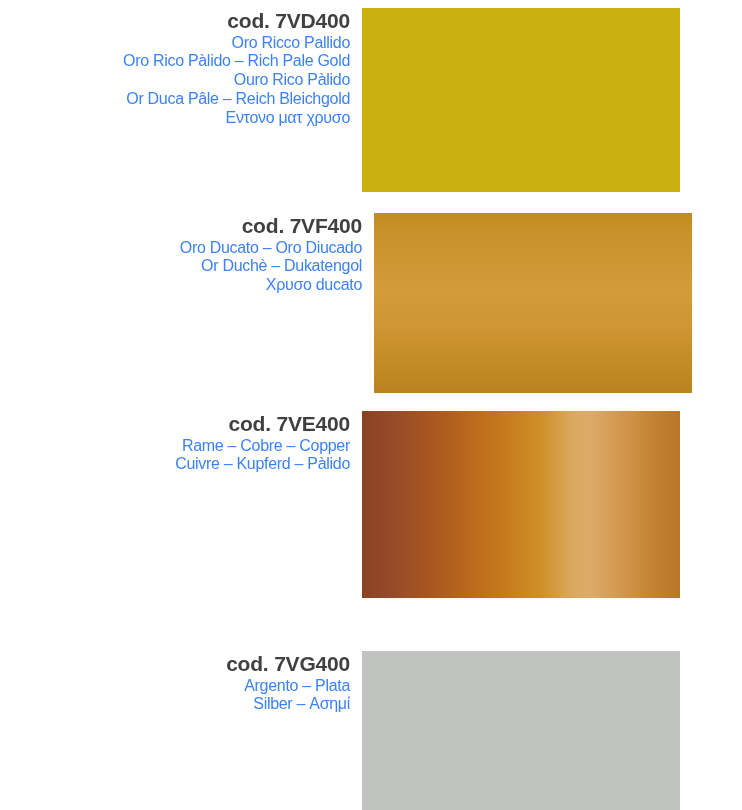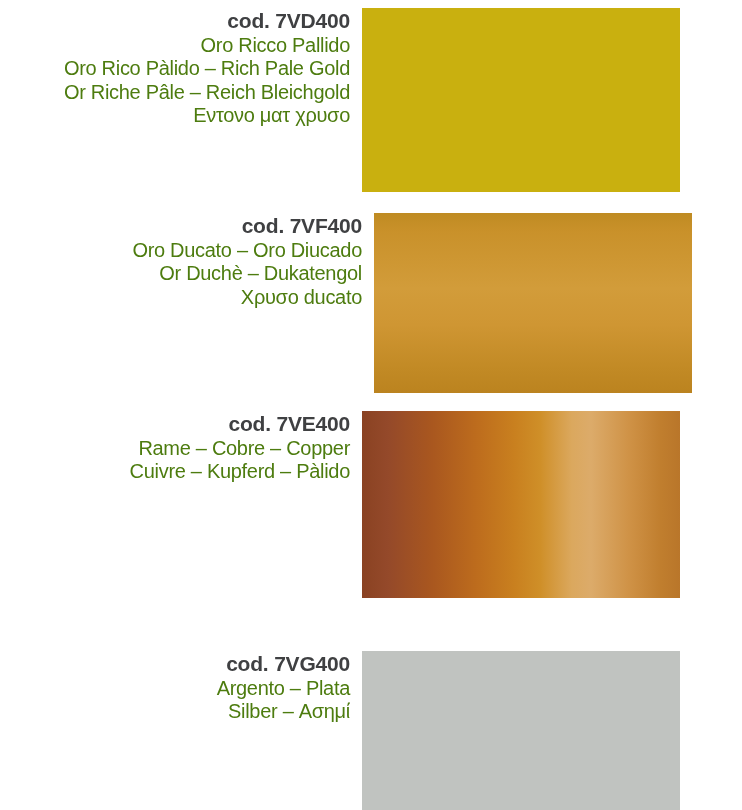--- a/index.html
+++ b/index.html
@@ -52,24 +52,24 @@
   .code {
     font-weight: bold;
     font-size: 21px;
     line-height: 1.22;
     letter-spacing: -0.2px;
     color: #3f4042;
     white-space: nowrap;
   }
 
   .name-line {
-    font-size: 20px;
+    font-size: 16px;
     line-height: 1.18;
     letter-spacing: -0.3px;
-    color: #4d7c0f;
+    color: #3b82f6;
     white-space: nowrap;
   }
 
   .swatch {
     width: 318px;
     height: 100%;
     display: block;
   }
 
   
@@ -119,21 +119,22 @@
 </head>
 <body>
 
 <div id="page">
 
   <div class="swatch-row" id="row-0">
     <div class="text-col">
       <div class="code">cod. 7VD400</div>
       <div class="name-line">Oro Ricco Pallido</div>
       <div class="name-line">Oro Rico Pàlido – Rich Pale Gold</div>
-      <div class="name-line">Or Riche Pâle – Reich Bleichgold</div>
+      <div class="name-line">Ouro Rico  Pàlido</div>
+      <div class="name-line">Or Duca Pâle – Reich Bleichgold</div>
       <div class="name-line">Εντονο ματ χρυσο</div>
     </div>
     <div class="swatch" id="swatch-0"></div>
   </div>
 
   <div class="swatch-row" id="row-1">
     <div class="text-col">
       <div class="code">cod. 7VF400</div>
       <div class="name-line">Oro Ducato – Oro Diucado</div>
       <div class="name-line">Or Duchè – Dukatengol</div>

